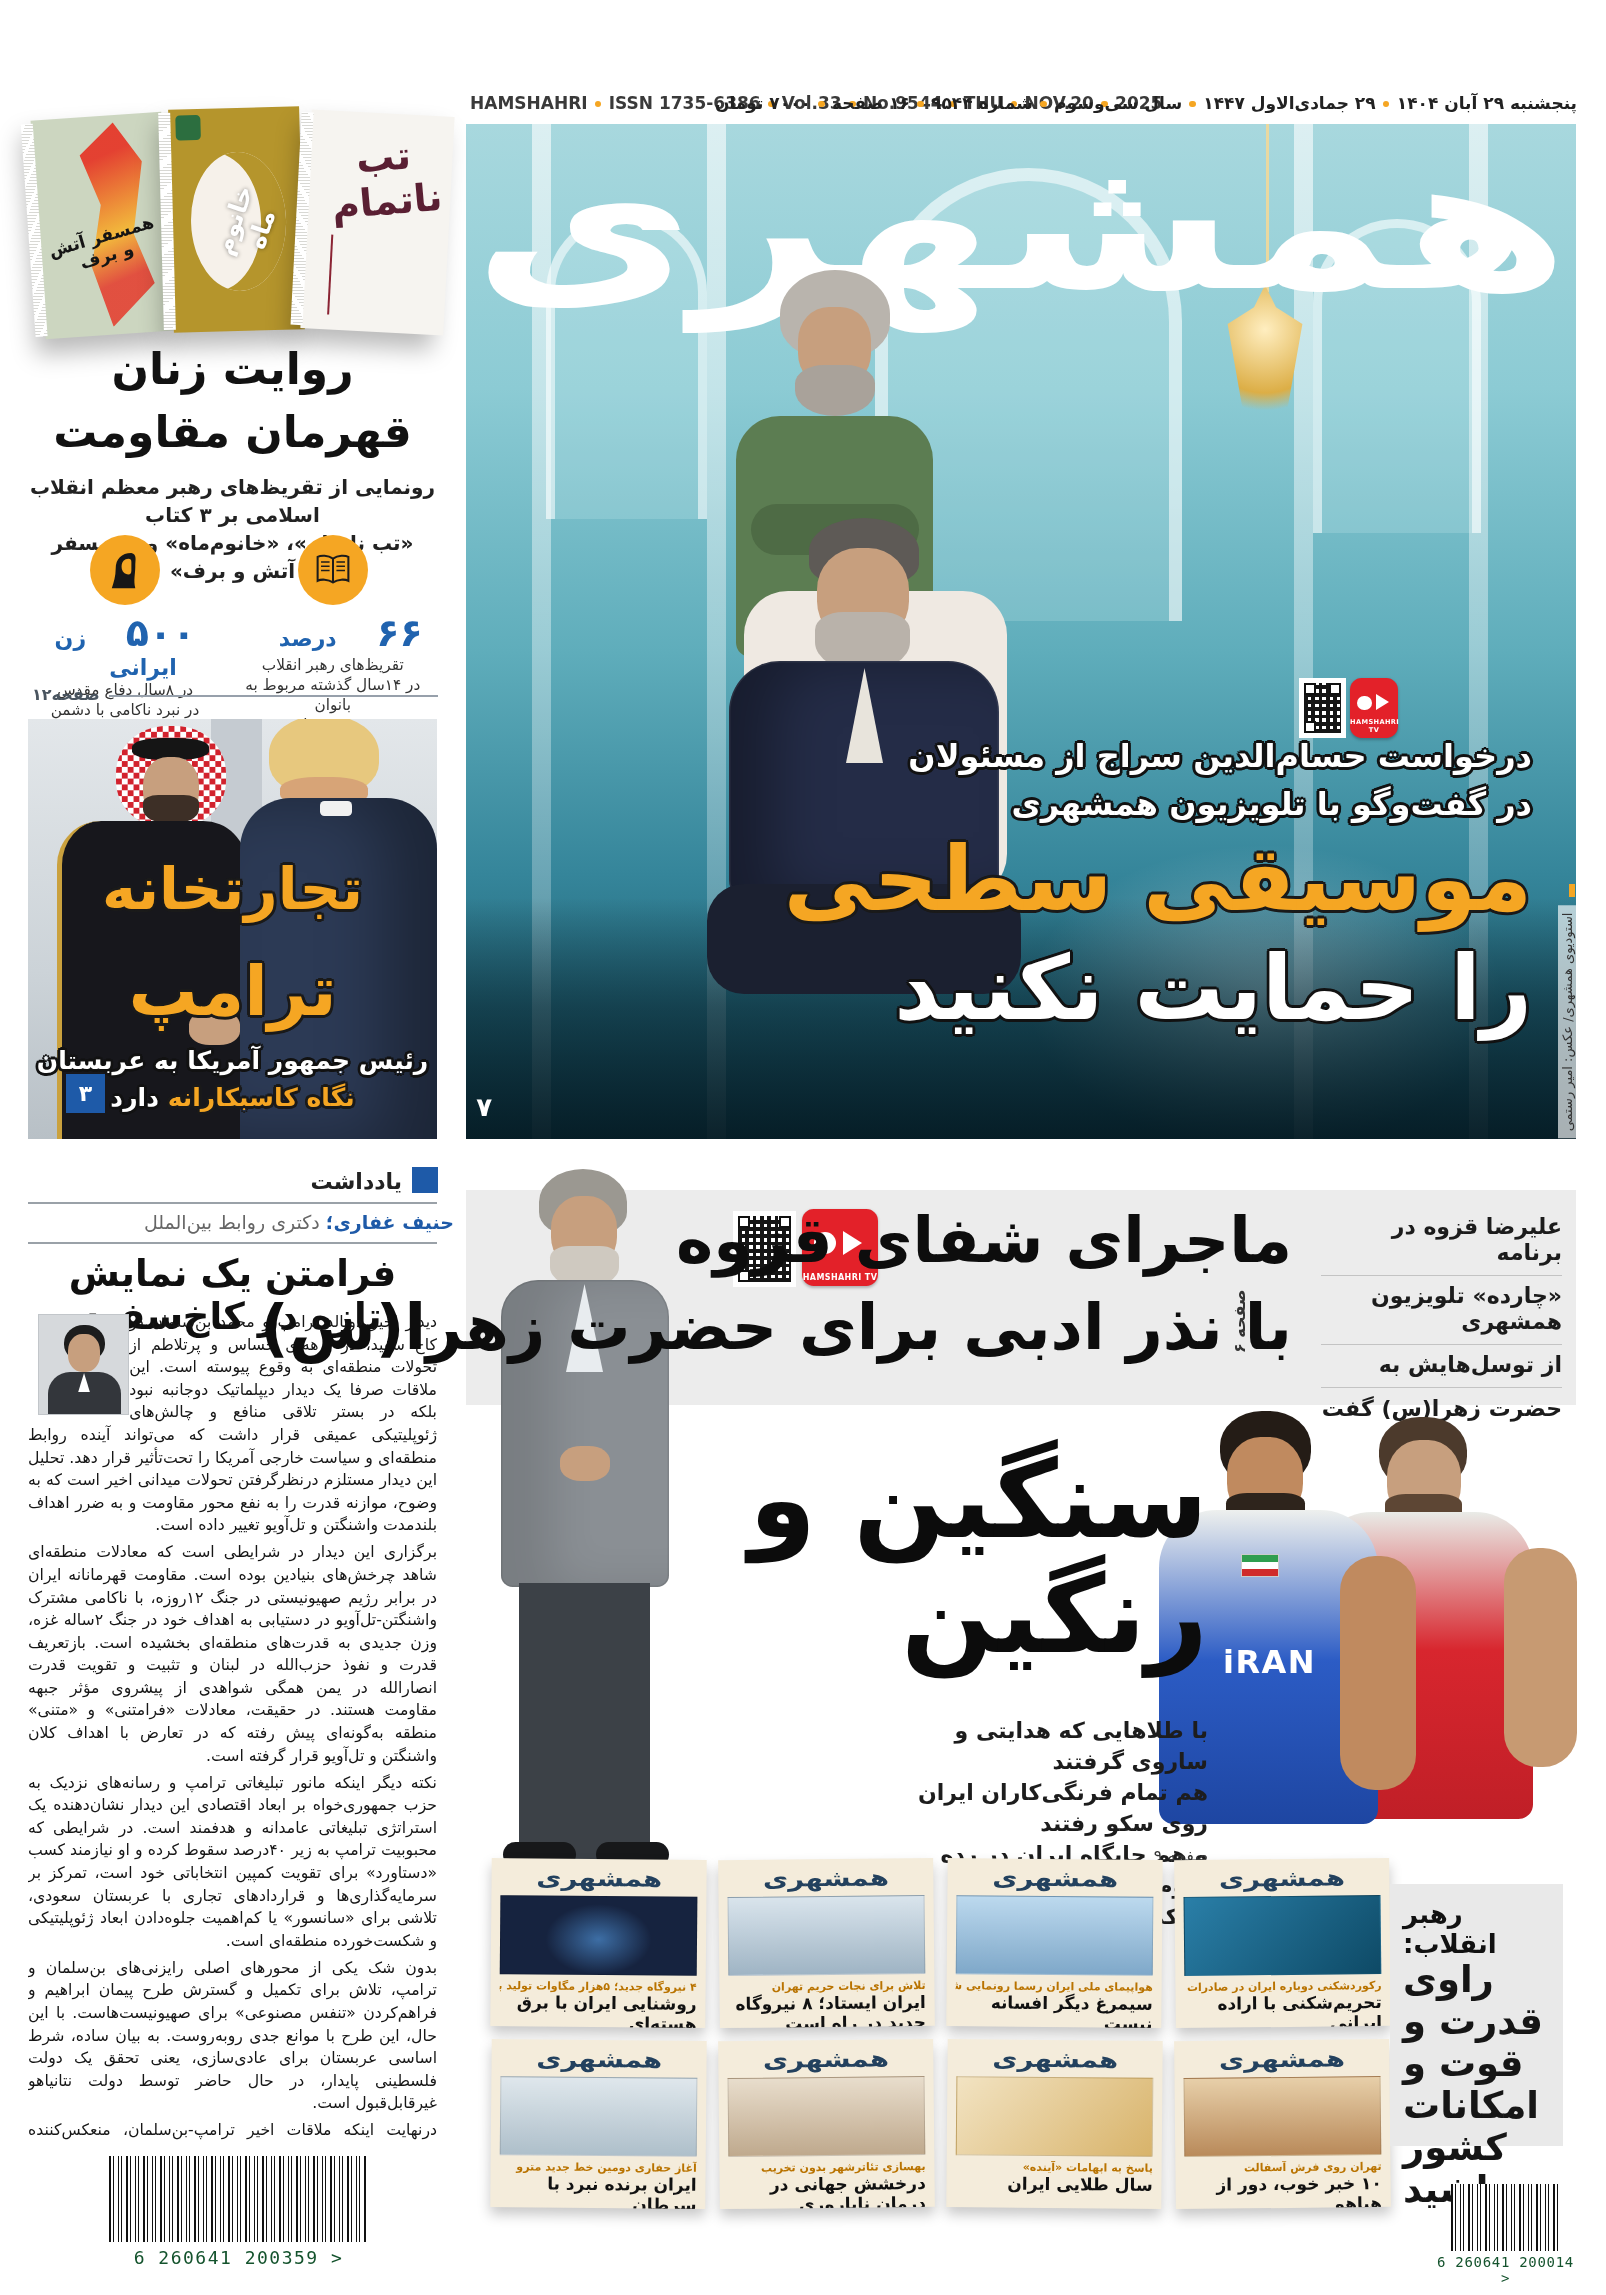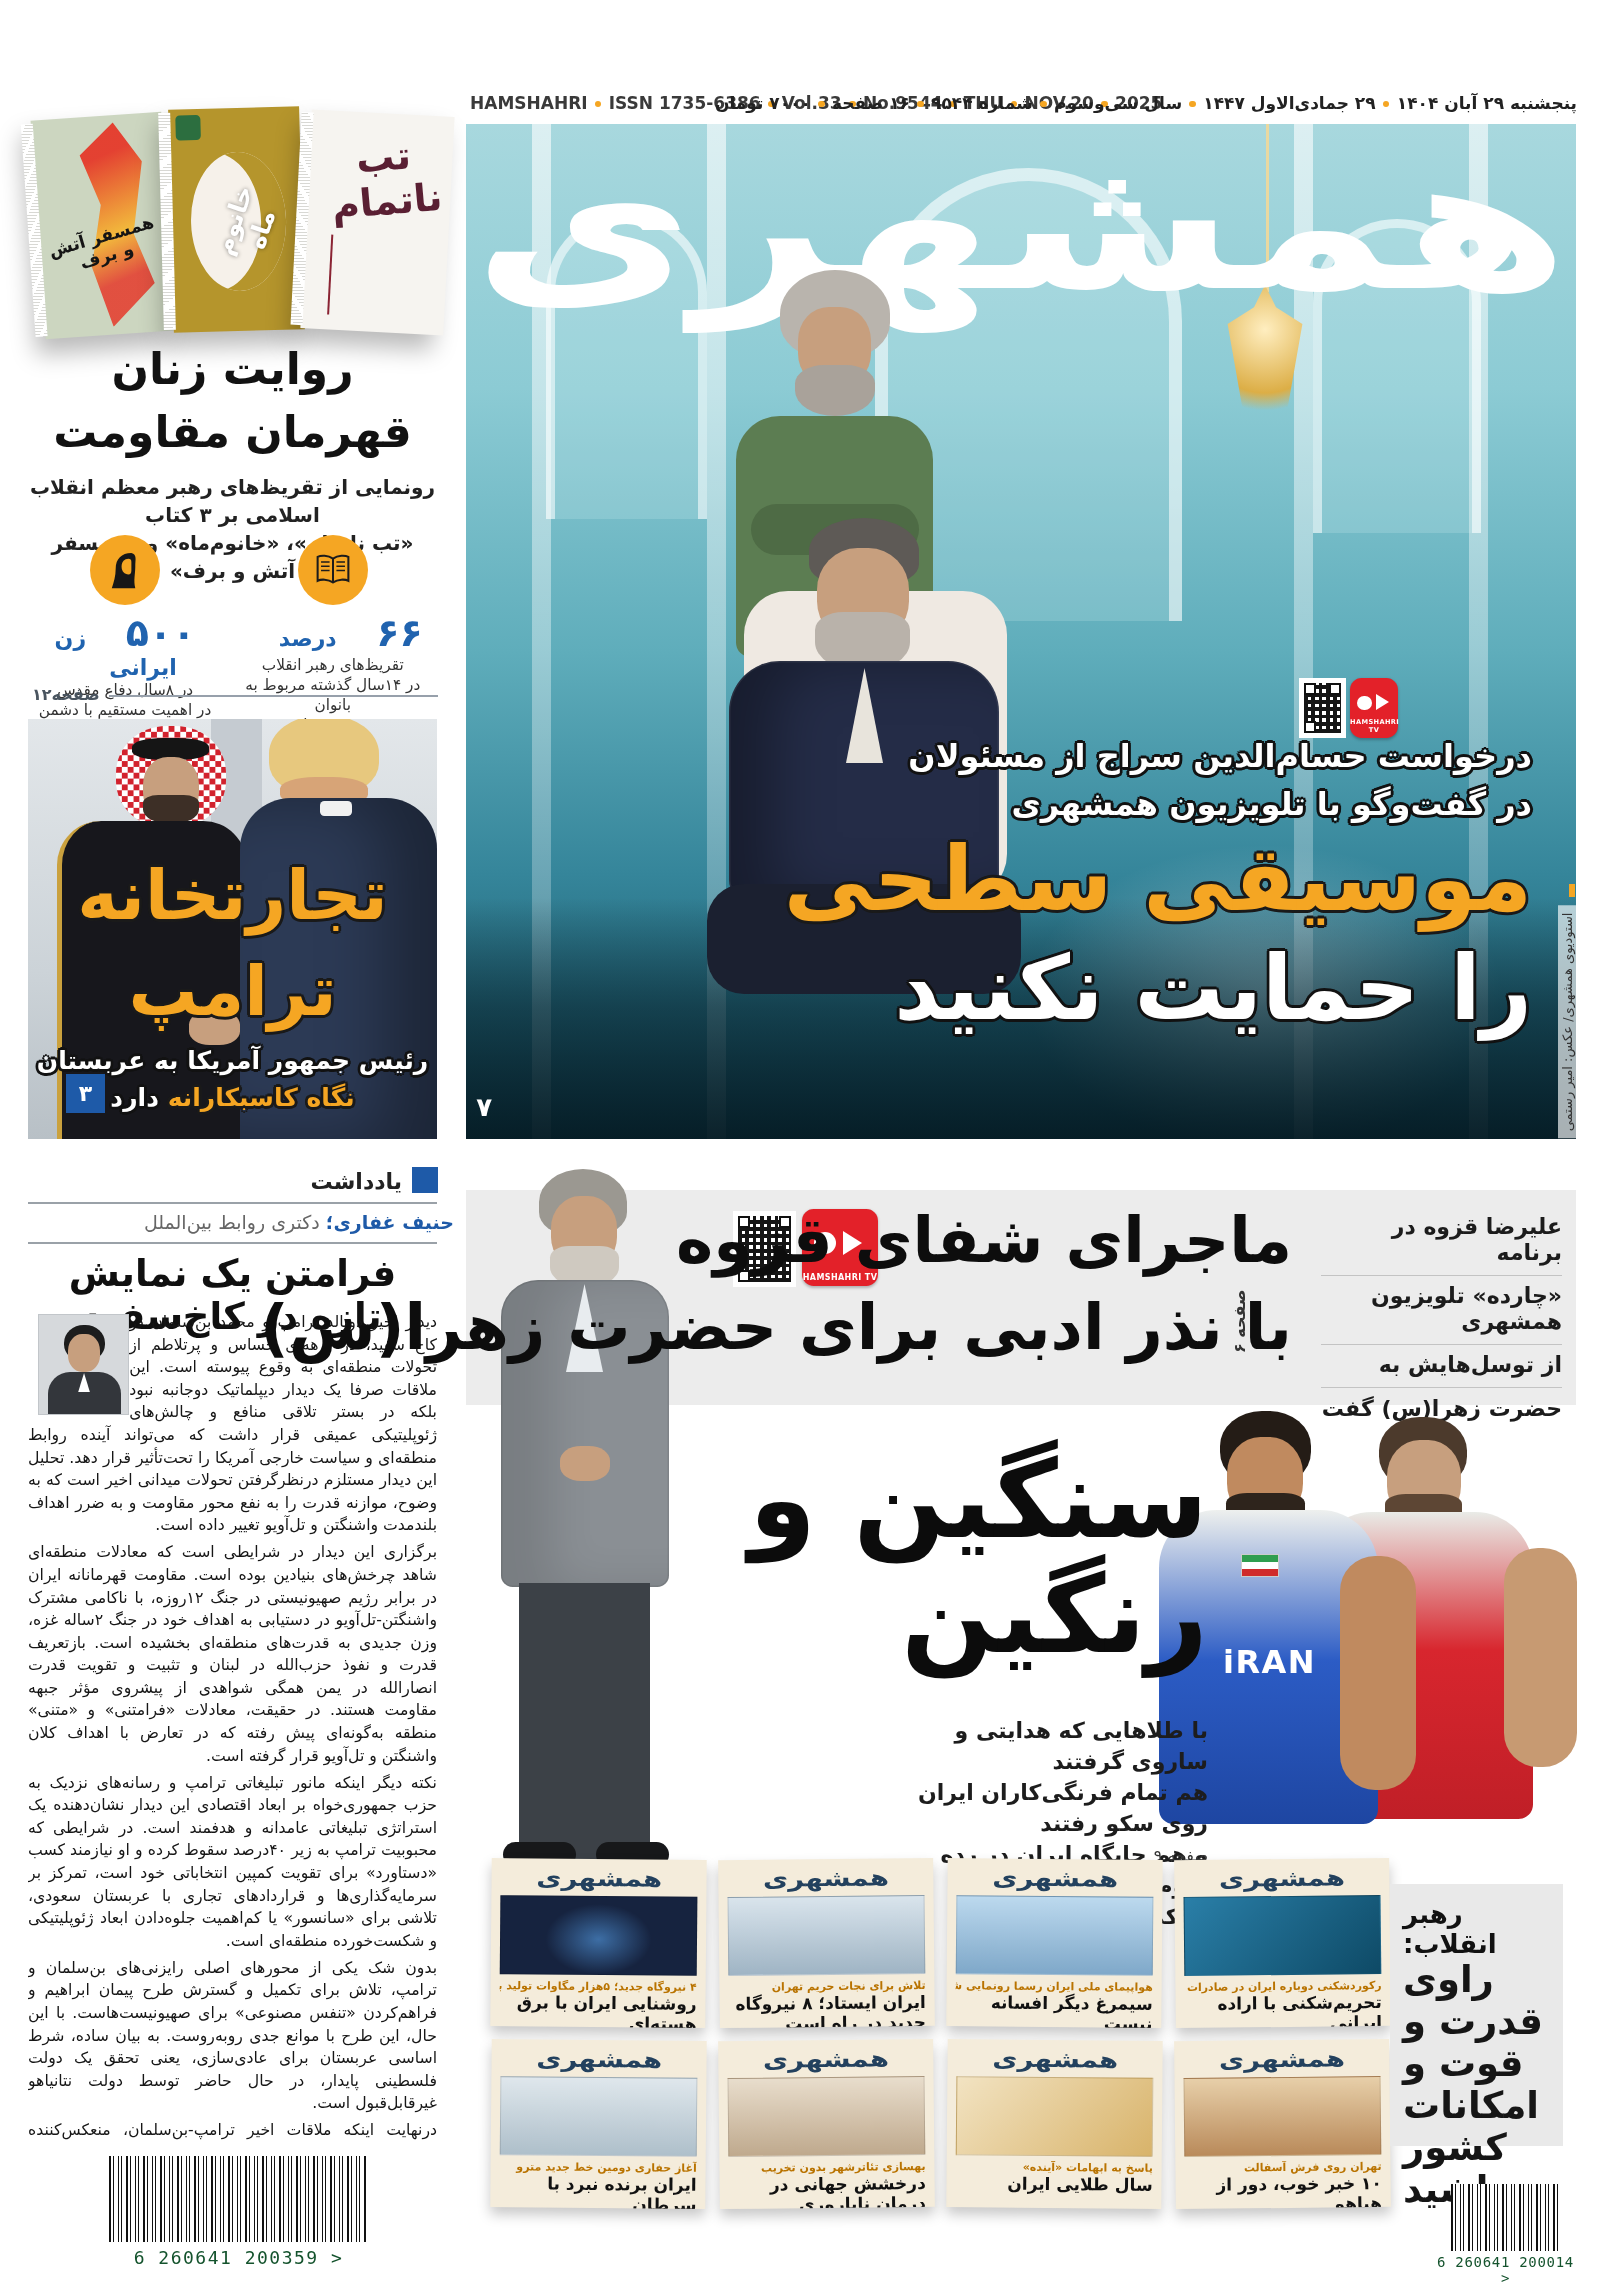--- a/index.html
+++ b/index.html
@@ -216,21 +216,21 @@
           <path d="M30 6 C20 6 14 12 14 22 C14 30 12 36 10 42 L34 42 C32 34 34 28 34 20 C34 12 36 8 30 6 Z" fill="#171717"></path>
           <path d="M27 12 C23 12 20 15 20 20 C20 25 23 28 27 28 C29 28 30 27 30 24 L30 15 C30 13 29 12 27 12 Z" fill="#f5a623"></path>
         </svg>
       </div>
       <div class="ctr" style="margin-top:5.8px;">
         <span class="stat-num" style="font-size:38px;">۵۰۰</span>
         <span class="stat-num" style="font-size:22px;">زن ایرانی</span>
       </div>
       <div class="stat-lines">
         <div>در ۸سال دفاع مقدس</div>
-        <div>در اهمیت مستقیم با دشمن</div>
+        <div>در نبرد ناکامی با دشمن</div>
         <div>به‌شهادت رسیدند.</div>
       </div>
     </div>
   </div>
   <div class="abs b" style="left:33px;top:685px;font-size:16px;color:#4a5560;">صفحه۱۲</div>
   <div class="hairline" style="left:110px;top:695px;width:329px;"></div>
 
   <div class="abs" id="mbsphoto">
     <div class="abs" style="left:183px;top:0;width:51px;height:420px;background:#c5cbd1;"></div>
 
@@ -243,21 +243,21 @@
       <div class="abs skin" style="left:161px;top:292px;width:51px;height:34px;border-radius:40%;"></div>
     </div>
 
     <div>
       <div class="abs" style="left:241px;top:-4.4px;width:110px;height:80px;border-radius:48% 48% 40% 40%;background:#e7c87e;"></div>
       <div class="abs skin" style="left:252px;top:58px;width:88px;height:29px;border-radius:40%;background:#d7a477;"></div>
       <div class="abs" style="left:212px;top:79px;width:197px;height:343px;border-radius:51px 51px 0 0;background:#2c3a55;box-shadow:inset -51px 0 66px rgba(0,0,0,.35);"></div>
       <div class="abs" style="left:292px;top:82px;width:32px;height:14.6px;background:#f1f1f1;border-radius:4.4px;"></div>
     </div>
 
-    <div class="abs oy b ctr" style="left:0;right:0;top:136px;font-size:69px;">تجارتخانه</div>
+    <div class="abs oy b ctr" style="left:0;right:0;top:136px;font-size:58px;">تجارتخانه</div>
     <div class="abs oy b ctr" style="left:0;right:0;top:232px;font-size:69px;">ترامپ</div>
     <div class="abs ow b ctr" style="left:0;right:0;top:327px;font-size:25px;">رئیس جمهور آمریکا به عربستان</div>
     <div class="abs b ctr" style="left:0;right:0;top:364px;font-size:25px;">
       <span class="oy">نگاه کاسبکارانه</span><span class="ow"> دارد</span>
     </div>
     <div class="pagebox" style="left:38px;bottom:26px;width:39px;height:39px;font-size:22px;">۳</div>
   </div>
 
   <div class="abs" style="left:413px;top:1167px;width:26px;height:26px;background:#1e5aa8;"></div>
   <div class="abs b" style="right:1204px;top:1169px;font-size:22px;color:#222;">یادداشت</div>

